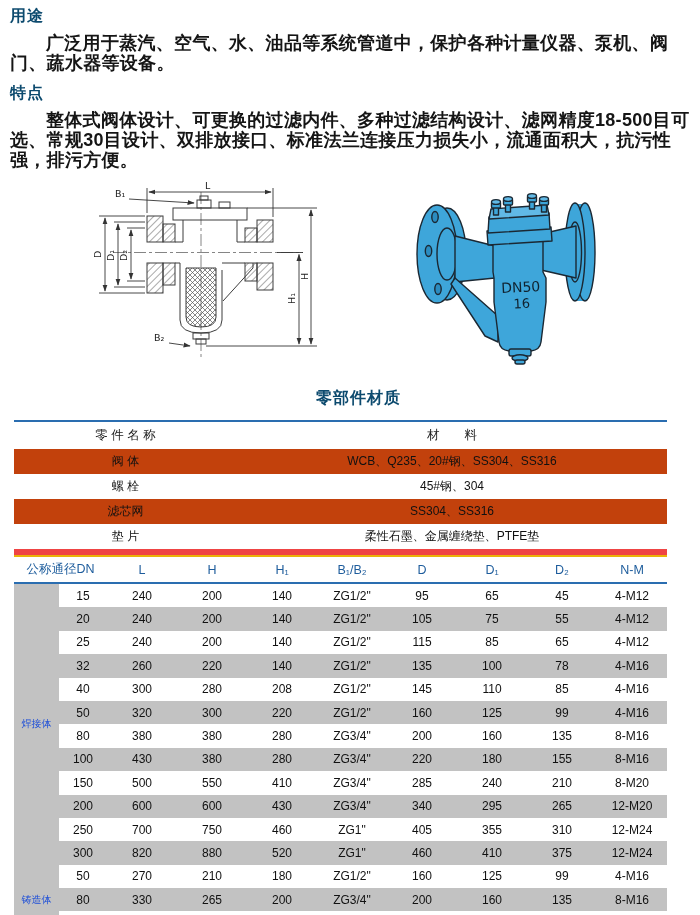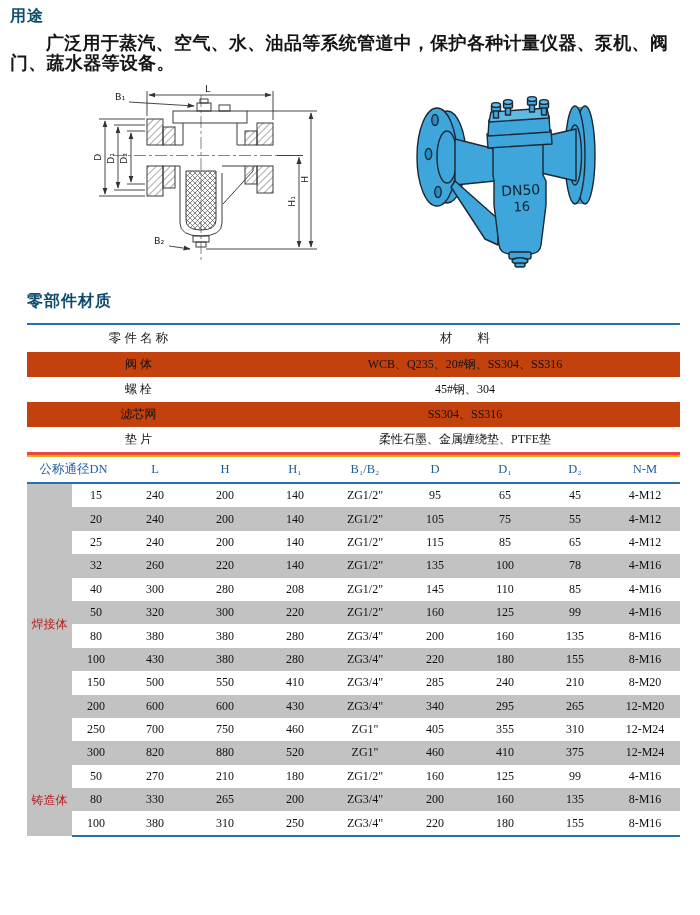--- a/index.html
+++ b/index.html
@@ -1,47 +1,49 @@
 <!DOCTYPE html>
 <html><head>
 <meta charset="utf-8">
 <style>
   html,body{margin:0;padding:0;background:#fff;}
   body{width:700px;min-height:915px;font-family:"Liberation Sans","DejaVu Sans",sans-serif;color:#1a1a1a;}
   .page{padding:6px 10px 0 10px;}
   h2{font-size:16px;font-weight:700;color:#0c4a6e;margin:0;letter-spacing:1px;}
   .para{font-size:18px;font-weight:700;line-height:20px;margin:6px 0 10px 0;text-indent:2em;color:#151515;letter-spacing:.3px;width:680px;}
-  .sec{margin:12px 0 11px 17px;}
+  .sec{margin:12px 0 11px 17px;text-align:center;}
   .figures{display:flex;align-items:flex-start;margin:8px 0 2px 0;height:196px;}
   .drawing{margin-left:45px;}
   .valve{margin-left:30px;margin-top:4px;}
   svg text{font-family:"DejaVu Sans","Liberation Sans",sans-serif;}
 
-  .tbl{border-collapse:collapse;table-layout:fixed;width:653px;margin-left:17px;font-family:Liberation Serif, serif;}
+  .tbl{border-collapse:collapse;table-layout:fixed;width:653px;margin-left:4px;}
   .tbl th,.tbl td{padding:0;text-align:center;font-weight:400;overflow:hidden;white-space:nowrap;}
   .mat th{height:27px;font-size:12.5px;color:#222;border-top:2px solid #2a6db0;}
   .mat td{height:25px;font-size:12px;color:#111;}
   .mat tr.gray{background:#c2410c;}
-  .mat tbody tr:last-child td{border-bottom:3px solid #ef4444;}
+  .mat tbody tr:last-child td{border-bottom:6px solid #ef4444;}
 
   .dim th{height:25px;font-size:12.5px;color:#1d5c9c;border-top:2px solid #eab308;border-bottom:2px solid #2a6db0;}
   .dim td{height:23.4px;font-size:12px;color:#111;}
   .dim tr.gray td{background:#c2c2c2;}
-  .dim td.group{background:#c2c2c2;font-size:12px;color:#b91c1c;vertical-align:middle;}
+  .dim td.group{background:#c2c2c2;font-size:10px;color:#1d4ed8;vertical-align:middle;}
   .dim tbody tr:last-child td{border-bottom:2px solid #2a6db0;}
   .dim tbody tr:last-child td.group{border-bottom:none;}
 </style>
 </head>
 <body>
 
 <div class="page">
 
   <h2>用途</h2>
   <p class="para">广泛用于蒸汽、空气、水、油品等系统管道中，保护各种计量仪器、泵机、阀门、蔬水器等设备。</p>
 
+  <h2>特点</h2>
+  <p class="para">整体式阀体设计、可更换的过滤内件、多种过滤结构设计、滤网精度18-500目可选、常规30目设计、双排放接口、标准法兰连接压力损失小，流通面积大，抗污性强，排污方便。</p>
 
   <div class="figures">
 
     <svg class="drawing" viewBox="0 0 310 190" width="310" height="190">
       <defs>
         <pattern id="h1p" patternUnits="userSpaceOnUse" width="5" height="5" patternTransform="rotate(45)">
           <line x1="0" y1="0" x2="0" y2="5" stroke="#555" stroke-width="1"></line>
         </pattern>
         <pattern id="xh" patternUnits="userSpaceOnUse" width="5" height="5">
           <path d="M0,0 L5,5 M5,0 L0,5" stroke="#555" stroke-width="0.7"></path>

